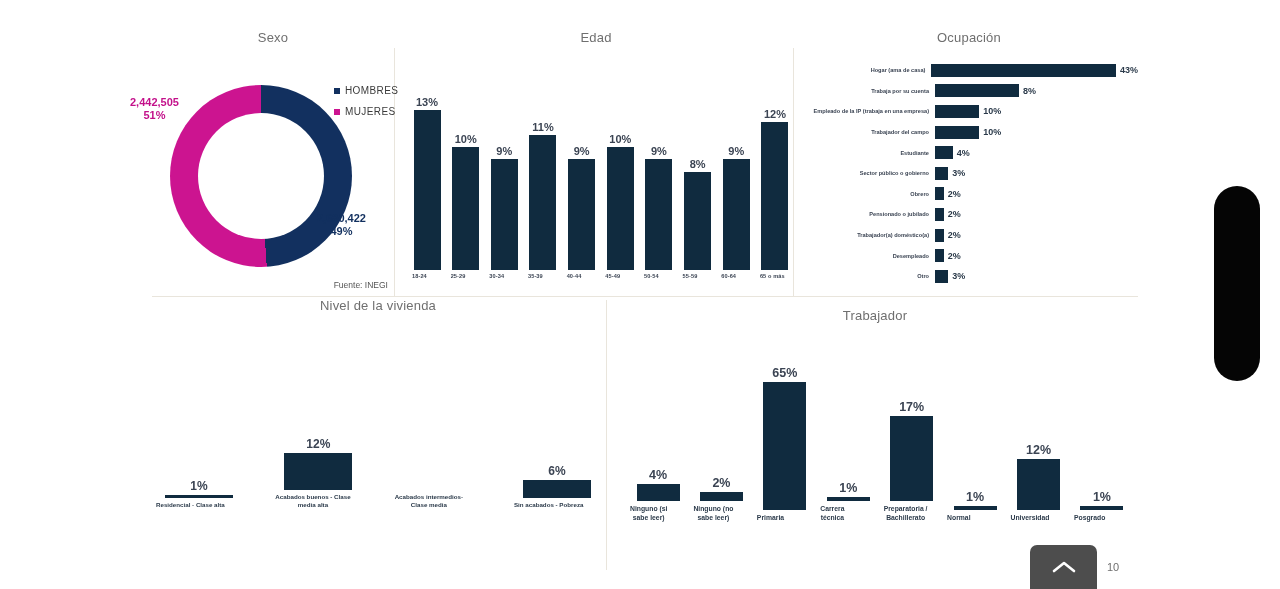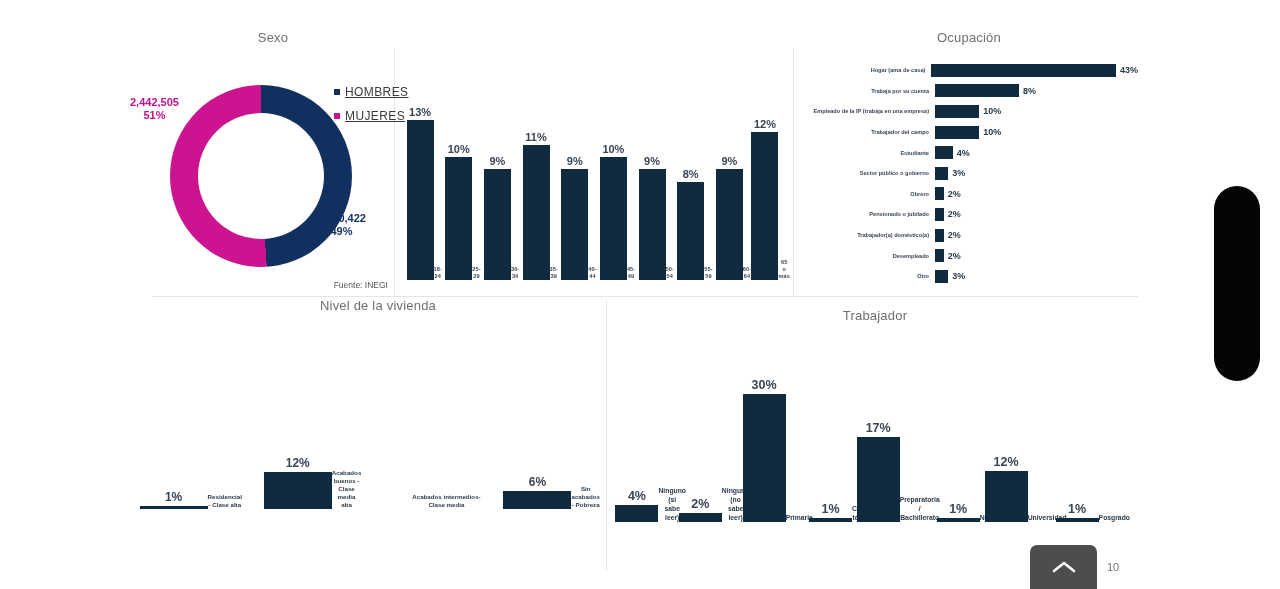--- a/index.html
+++ b/index.html
@@ -36,26 +36,26 @@
     position: absolute; left: 50%; top: 50%;
     width: 126px; height: 126px; margin: -63px 0 0 -63px;
     background: #fff; border-radius: 50%;
   }
   .donut-label { position: absolute; font-size: 11px; font-weight: 700; line-height: 13px; text-align: center; white-space: nowrap; }
   #donut-label-mujeres { left: -22px; top: 66px; color: #c3108a; }
   #donut-label-hombres { left: 165px; top: 182px; color: #12305f; }
   #donut-legend { position: absolute; left: 182px; top: 55px; }
   .legend-row { display: flex; align-items: center; gap: 5px; margin-bottom: 10px; }
   .legend-swatch { width: 6px; height: 6px; display: inline-block; }
-  .legend-text { font-size: 12px; color: #3a3a3a; letter-spacing: .4px; white-space: nowrap; text-decoration: underline; }
+  .legend-text { font-size: 10px; color: #3a3a3a; letter-spacing: .4px; white-space: nowrap; }
   #fuente { position: absolute; left: 0; top: 250px; width: 242px; text-align: right; font-size: 8.5px; color: #555; padding-right: 6px; }
 
   
   .vbars { position: absolute; display: flex; align-items: flex-end; justify-content: space-between; }
-  .vbar-col { display: flex; flex-direction: row; align-items: flex-end; justify-content: flex-end; height: 100%; }
+  .vbar-col { display: flex; flex-direction: column; align-items: flex-start; justify-content: flex-end; height: 100%; }
   .vbar-val { font-size: 11px; font-weight: 700; color: #3b4453; margin-bottom: 2px; }
   .vbar-rect { background: var(--bar); width: 100%; }
   .vbar-lab { font-size: 5.6px; font-weight: 700; color: #3b4453; text-align: center; line-height: 7px; margin-top: 3px; white-space: pre-line; }
 
   #edad .vbar-lab { font-weight: 600; letter-spacing: .1px; }
   #edad .vbar-col { width: 30px; }
   #edad .vbar-rect { width: 27px; }
 
   #vivienda .vbar-col { width: 86px; }
   #vivienda .vbar-rect { width: 68px; }
@@ -129,20 +129,21 @@
           <span class="legend-swatch" style="background:#cc1490;"></span>
           <span class="legend-text">MUJERES</span>
         </div>
       </div>
 
       <div id="fuente">Fuente: INEGI</div>
     </div>
   </div>
 
   <div class="panel" id="edad-panel" style="left:400px; top:30px; width:392px; height:266px;">
+    <div class="panel-title">Edad</div>
     <div class="vbars" id="edad" style="left:12px; top:60px; width:378px; height:190px; --bar:#102b3f;">
         <div class="vbar-col" style="justify-content: flex-end;">
           <div style="display: flex; flex-direction: column; align-items: center; justify-content: flex-end; height: 100%; width: 100%;">
             <div class="vbar-val">13%</div>
             <div class="vbar-rect" style="height: 160px;"></div>
           </div>
           <div class="vbar-lab">18-24</div>
         </div>
         <div class="vbar-col" style="justify-content: flex-end;">
           <div style="display: flex; flex-direction: column; align-items: center; justify-content: flex-end; height: 100%; width: 100%;">
@@ -317,21 +318,21 @@
         <div class="vbar-col" style="justify-content: flex-end;">
           <div style="display: flex; flex-direction: column; align-items: center; justify-content: flex-end; height: 100%; width: 100%;">
             <div class="vbar-val">2%</div>
             <div class="vbar-rect" style="height: 8.53333px;"></div>
           </div>
           <div class="vbar-lab">Ninguno (no
 sabe leer)</div>
         </div>
         <div class="vbar-col" style="justify-content: flex-end;">
           <div style="display: flex; flex-direction: column; align-items: center; justify-content: flex-end; height: 100%; width: 100%;">
-            <div class="vbar-val">30%</div>
+            <div class="vbar-val">65%</div>
             <div class="vbar-rect" style="height: 128px;"></div>
           </div>
           <div class="vbar-lab">Primaria</div>
         </div>
         <div class="vbar-col" style="justify-content: flex-end;">
           <div style="display: flex; flex-direction: column; align-items: center; justify-content: flex-end; height: 100%; width: 100%;">
             <div class="vbar-val">1%</div>
             <div class="vbar-rect" style="height: 4.26667px;"></div>
           </div>
           <div class="vbar-lab">Carrera

